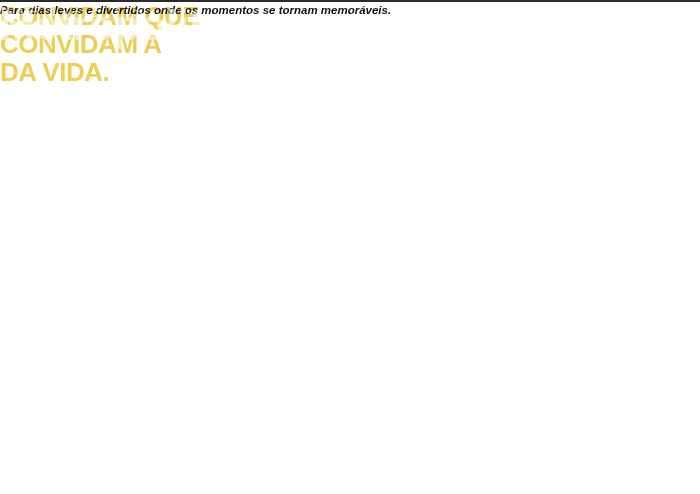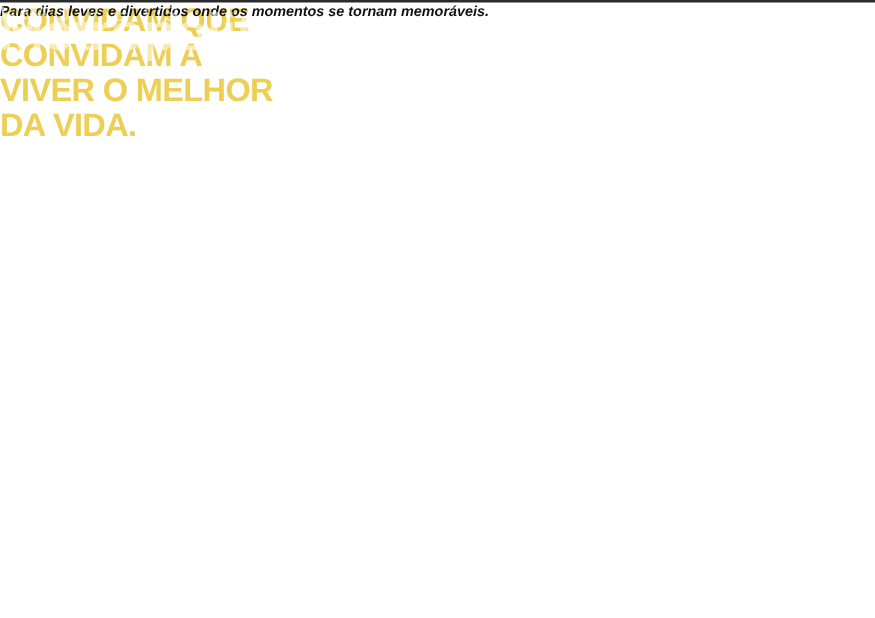--- a/index.html
+++ b/index.html
@@ -221,21 +221,20 @@
     <div class="chairL c7"></div>
   </div>
 
   <div class="abs band-left"></div>
   <div class="abs band-top"></div>
   <div class="abs band-strip"></div>
 
   <div class="abs heading">
     <div>CONVIDAM QUE</div>
     <div>CONVIDAM A</div>
-    <div>VIVER O MELHOR</div>
     <div>DA VIDA.</div>
   </div>
 
   <div class="abs photo photoR">
     <div class="pr-sky"></div>
     <div class="cloud cl1"></div>
     <div class="cloud cl2"></div>
     <div class="cloud cl3"></div>
     <div class="cloud cl4"></div>
     <div class="pr-sea"></div>

